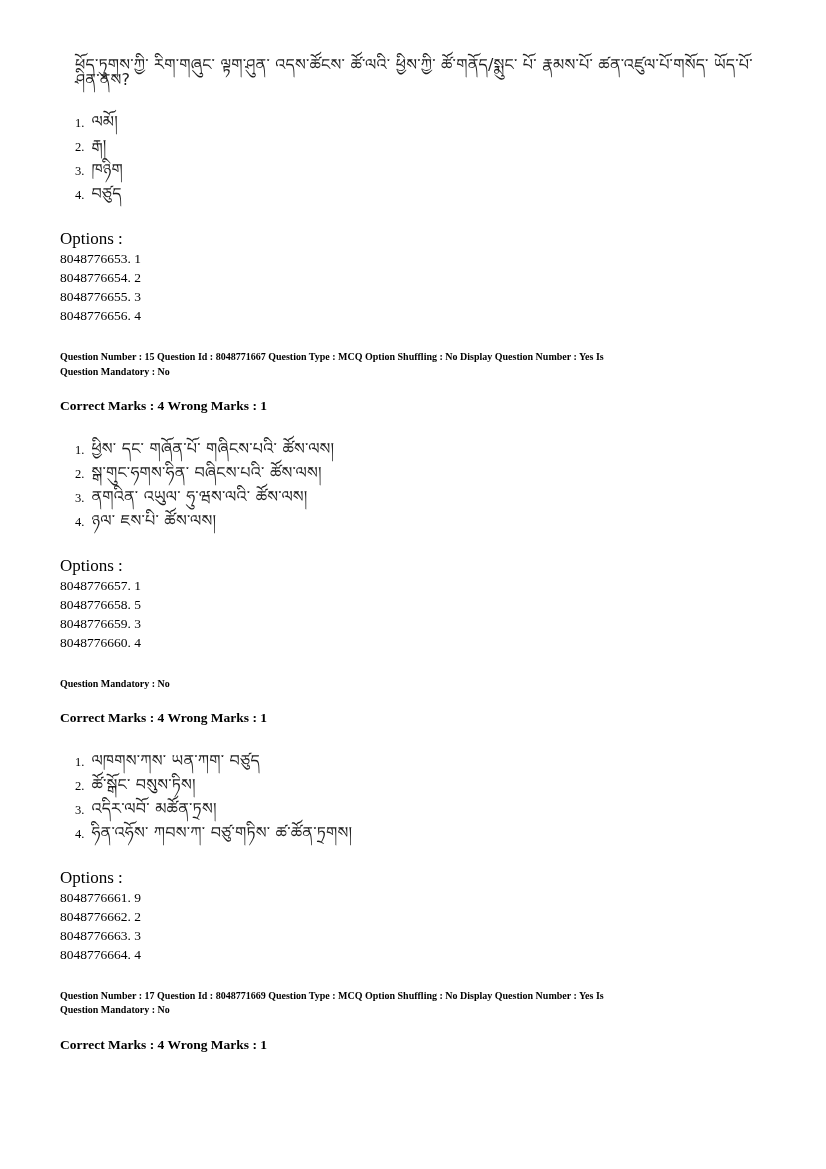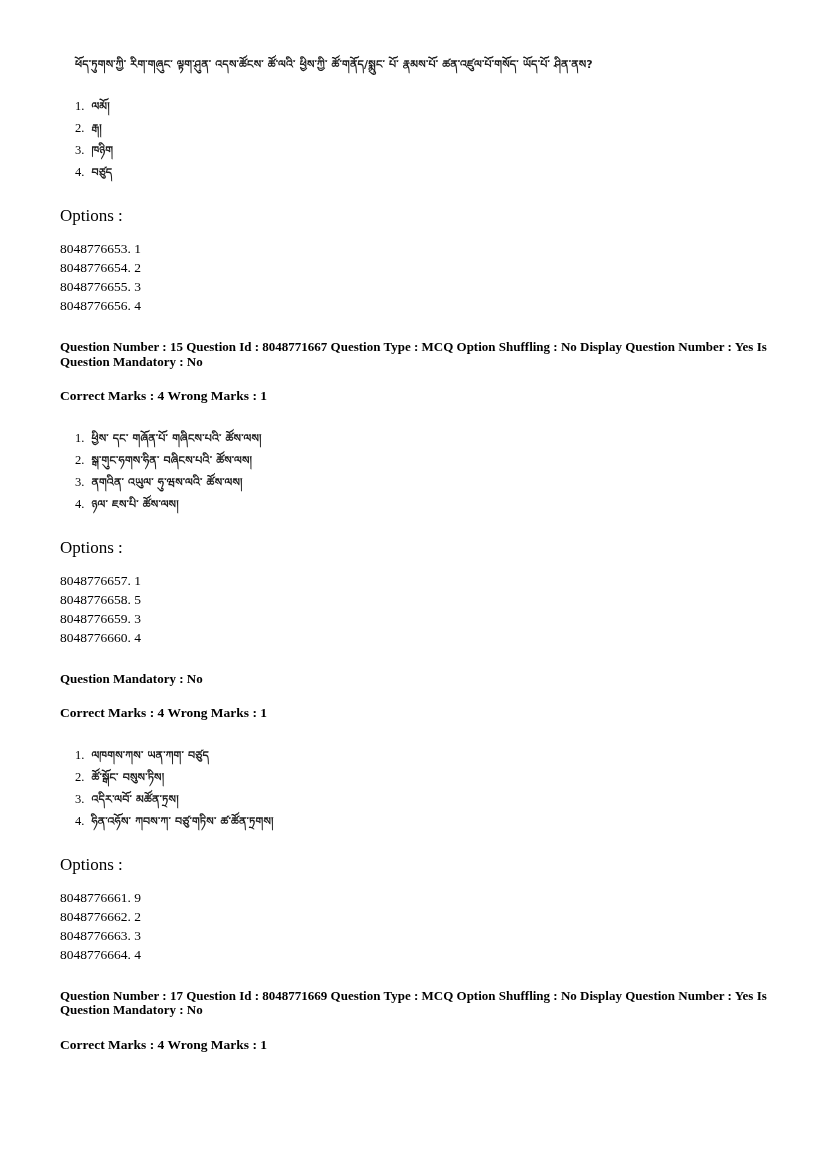--- a/index.html
+++ b/index.html
@@ -8,51 +8,50 @@
     background: #ffffff;
     font-family: "Liberation Serif", serif;
     color: #000000;
   }
   body { min-height: 1169px; }
   .page { padding: 57px 60px 40px 60px; }
 
   
   .tib {
     font-family: "DejaVu Sans", sans-serif;
-    font-size: 11px;
+    font-size: 16px;
     color: #1c1c1c;
     letter-spacing: 0.2px;
-    font-weight: bold;
   }
 
   .question-text { margin-left: 15px; line-height: 15px; }
 
   .choices { margin: 28px 0 0 15px; }
   .choice {
     display: flex;
     align-items: baseline;
     gap: 7px;
     margin-bottom: 9px;
     line-height: 13px;
   }
   .choice-num { font-family: "Liberation Serif", serif; font-size: 12.5px; color: #000; }
 
   .options-heading {
     font-weight: normal;
     font-size: 17px;
     margin-top: 27px;
     line-height: 19px;
   }
-  .option-ids { margin-top: 14px; }
+  .option-ids { margin-top: 1px; }
   .option-id { font-size: 13.5px; line-height: 19px; }
 
   .qheader { margin-top: 25px; }
   .meta-line {
     font-weight: bold;
-    font-size: 13px;
+    font-size: 10px;
     line-height: 14.5px;
     white-space: nowrap;
   }
   .marks-line {
     font-weight: bold;
     font-size: 13.5px;
     margin-top: 20px;
     line-height: 14.5px;
   }
 

